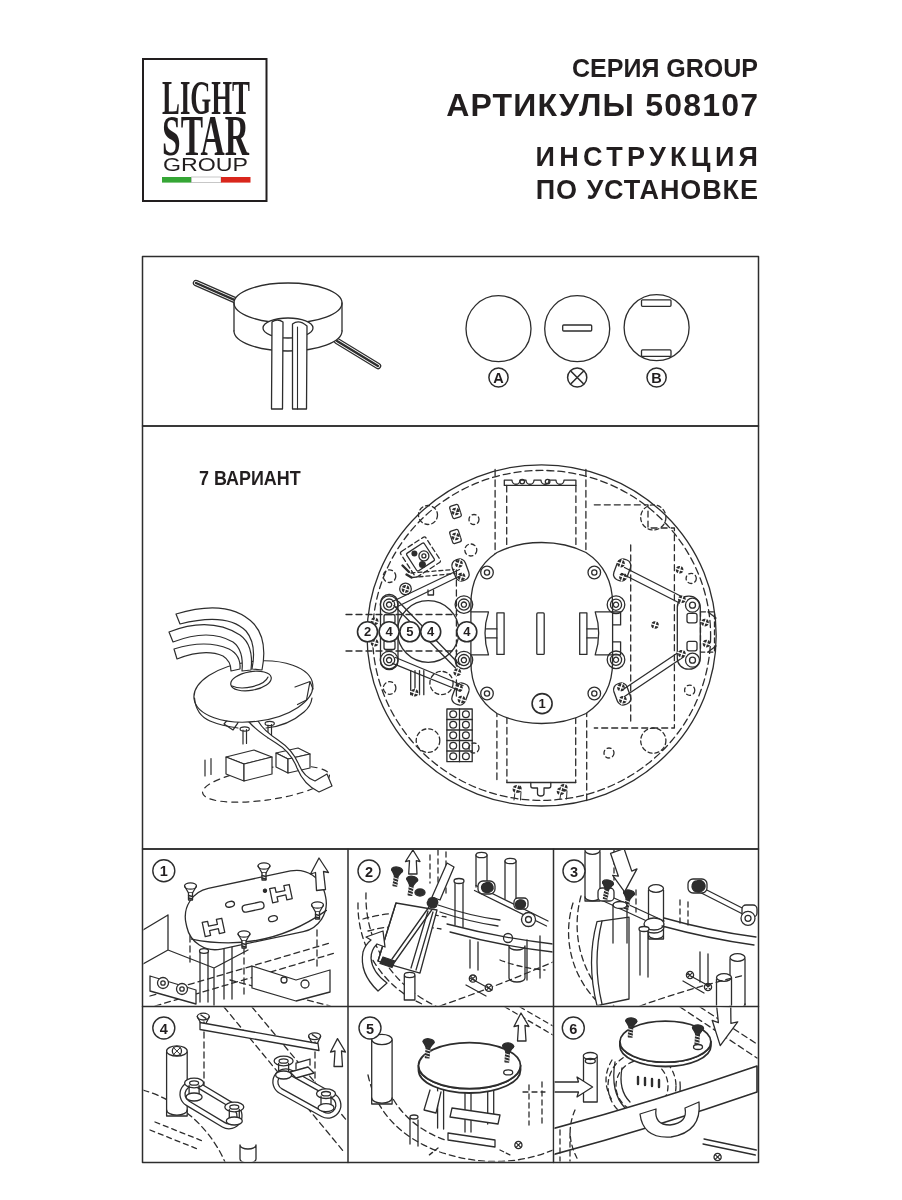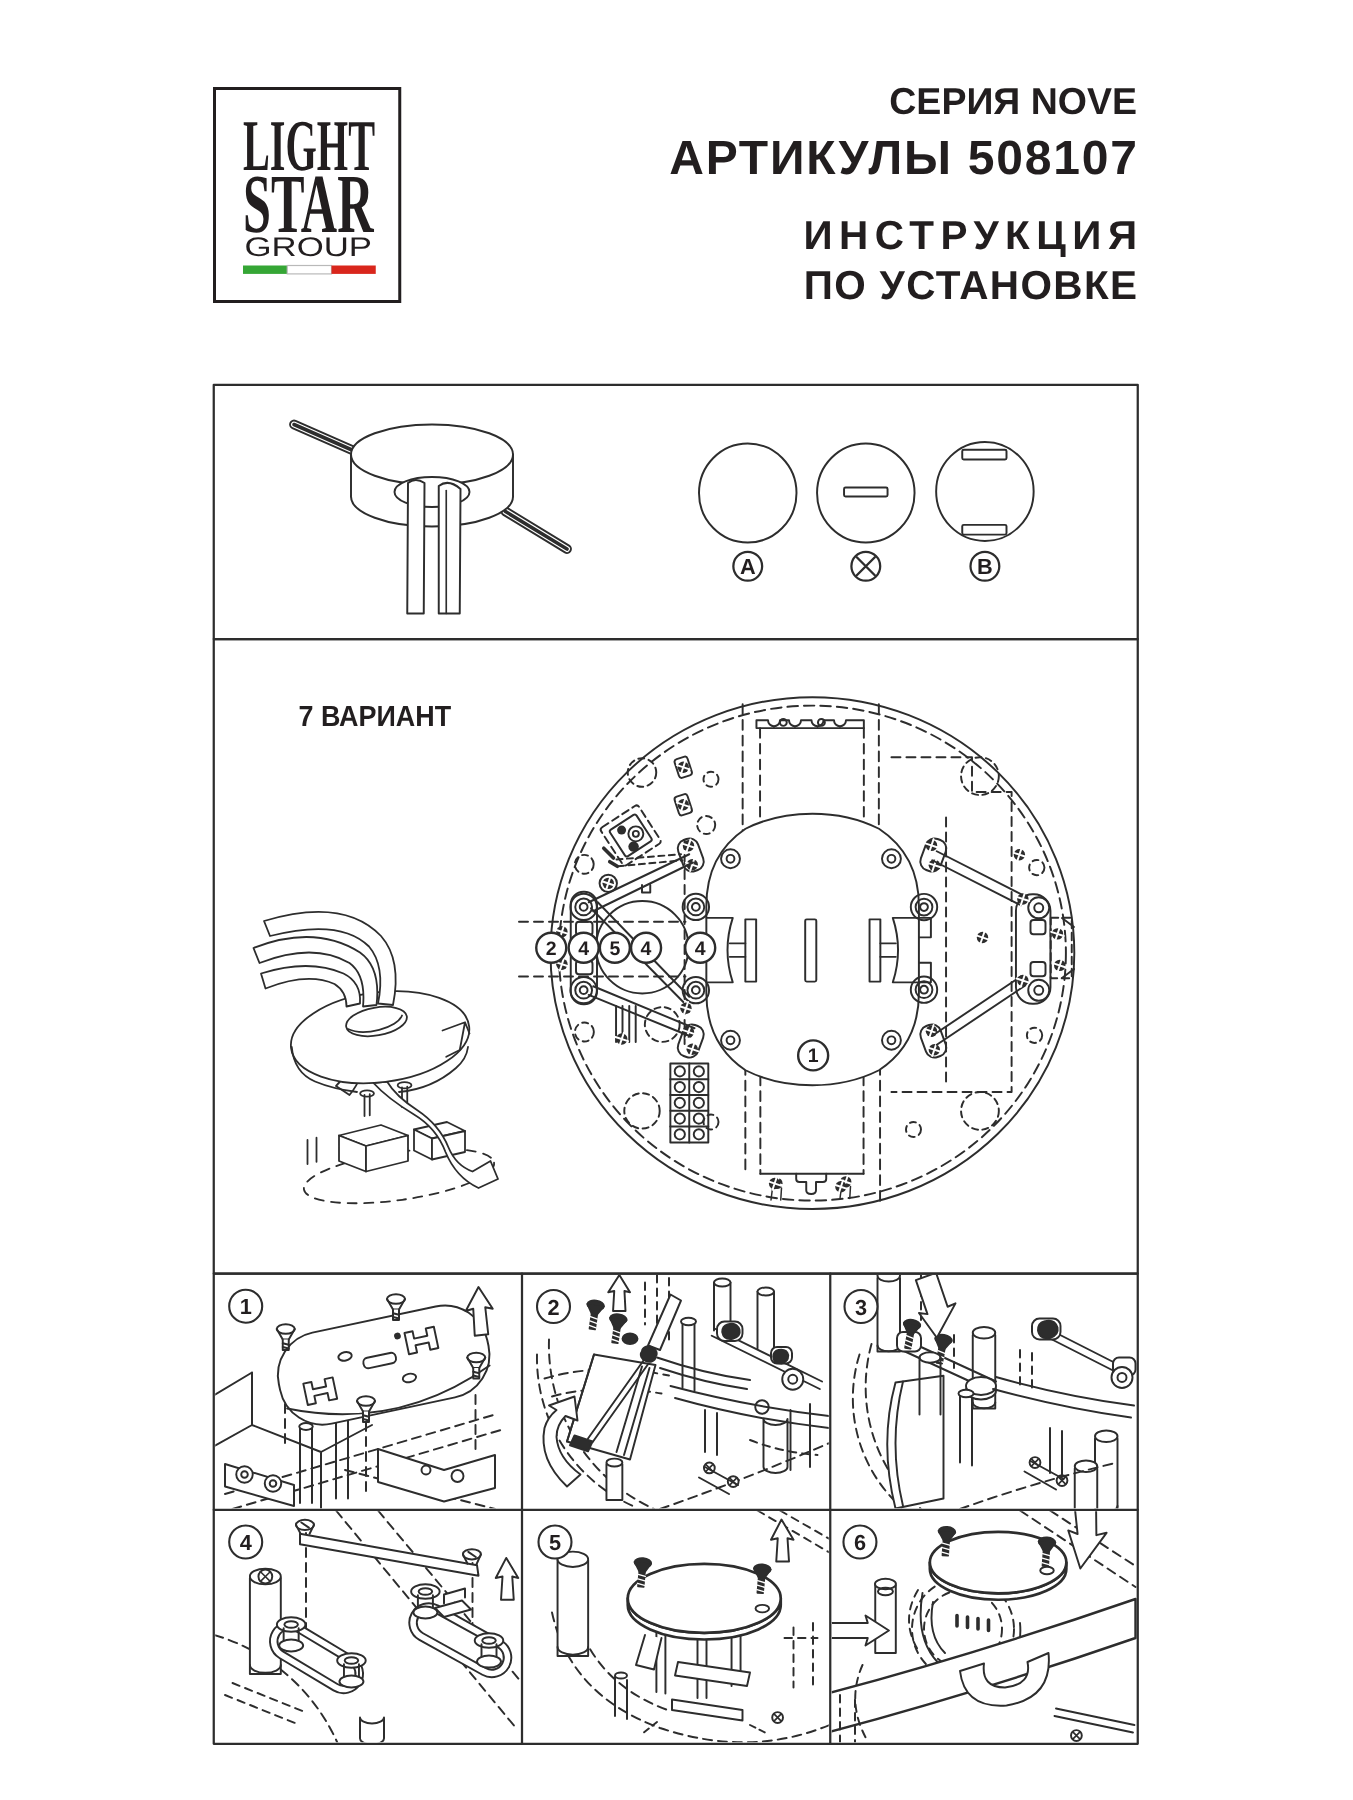--- a/index.html
+++ b/index.html
@@ -15,21 +15,21 @@
   <svg class="abs" width="300" height="230" viewBox="0 0 300 230">
     <rect x="143" y="59" width="123.5" height="142" fill="none" stroke="#221e1f" stroke-width="2"></rect>
     <text x="162" y="113.5" font-family="Liberation Serif,serif" font-weight="bold" font-size="48.5" fill="#221e1f" textLength="88" lengthAdjust="spacingAndGlyphs">LIGHT</text>
     <text x="162" y="154.5" font-family="Liberation Serif,serif" font-weight="bold" font-size="56" fill="#221e1f" textLength="87" lengthAdjust="spacingAndGlyphs">STAR</text>
     <text x="163" y="170.6" font-family="Liberation Sans,sans-serif" font-size="18" fill="#221e1f" textLength="85" lengthAdjust="spacingAndGlyphs">GROUP</text>
     <rect x="162" y="177" width="29.5" height="5.6" fill="#35a635"></rect>
     <rect x="191.5" y="177" width="29.5" height="5.6" fill="#fff" stroke="#b9b9b9" stroke-width="0.8"></rect>
     <rect x="221" y="177" width="29.5" height="5.6" fill="#d9261c"></rect>
   </svg>
 
-  <div class="hdr" style="top:54px;font-size:25px;">СЕРИЯ NOVE</div>
+  <div class="hdr" style="top:54px;font-size:25px;">СЕРИЯ GROUP</div>
   <div class="hdr" style="top:87px;font-size:32px;letter-spacing:1.2px;margin-right:-1.2px;">АРТИКУЛЫ 508107</div>
   <div class="hdr" style="top:175px;font-size:27px;letter-spacing:0.9px;margin-right:-0.9px;">ПО УСТАНОВКЕ</div>
   <div class="hdr" style="top:142px;font-size:27px;letter-spacing:4.3px;margin-right:-4.3px;">ИНСТРУКЦИЯ</div>
 
   <div style="position:absolute;left:199px;top:467px;font-weight:bold;font-size:19.5px;color:#221e1f;
               transform:scaleX(0.92);transform-origin:left top;">7 ВАРИАНТ</div>
 
   <svg class="abs" id="art" width="902" height="1200" viewBox="0 0 902 1200" fill="none" stroke="#2d2d2d" stroke-width="1.3" stroke-linecap="round" stroke-linejoin="round">
 
     <g stroke="#2d2d2d" stroke-width="1.5" fill="none">

